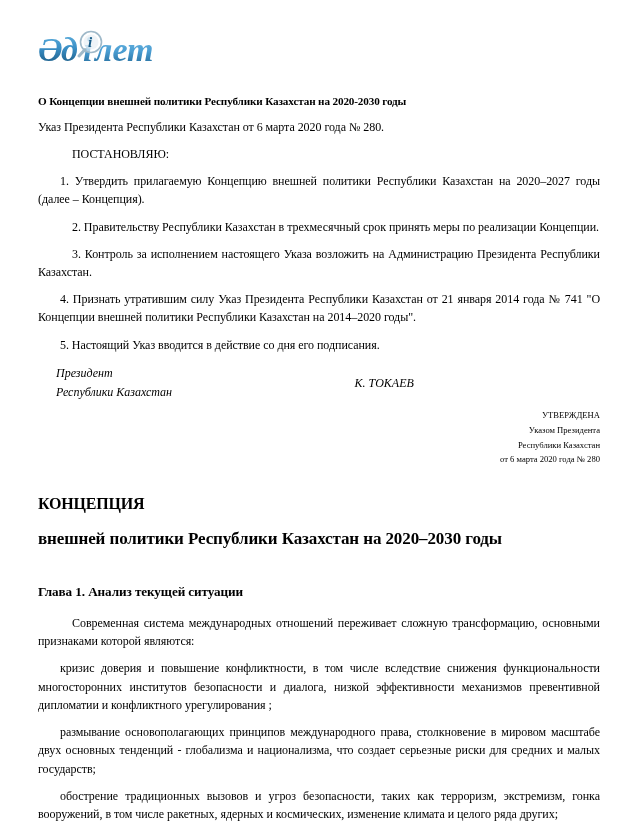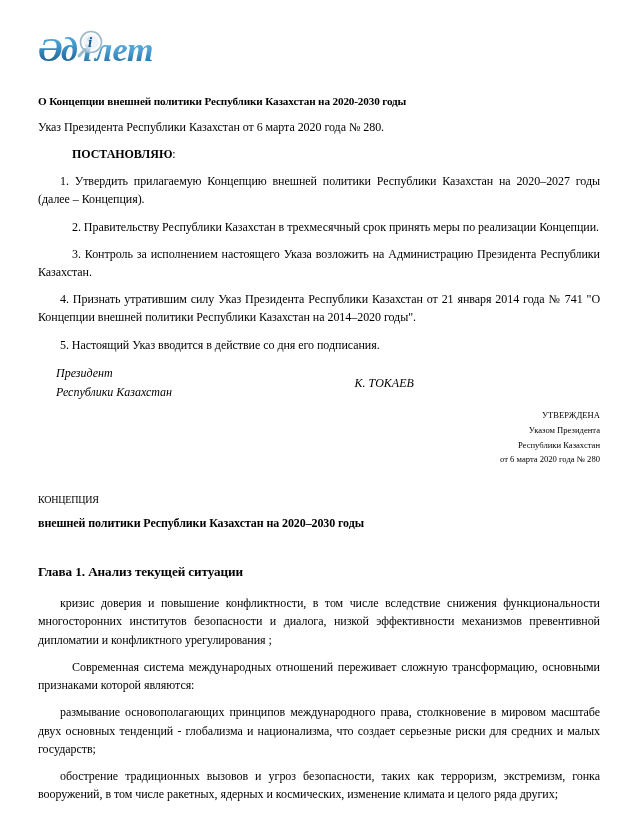--- a/index.html
+++ b/index.html
@@ -47,21 +47,21 @@
     line-height: 1.52;
     margin: 9px 0 0 0;
     text-align: justify;
     text-justify: inter-word;
     letter-spacing: -0.05px;
   }
   p.body-text.no-just { text-align: left; }
   p.indent { text-indent: 22px; }
   p.indent-big { text-indent: 34px; }
 
-  .bold-inline { font-weight: bold; }
+  .bold-inline { font-weight: normal; }
 
   
   .sign-row {
     display: flex;
     margin-top: 10px;
     font-style: italic;
     font-size: 12px;
     line-height: 1.55;
   }
   .sign-left {
@@ -79,29 +79,29 @@
     margin-top: 7px;
     text-align: right;
     font-size: 8.6px;
     line-height: 1.72;
     padding-left: 230px;
   }
   .approved .ln { white-space: nowrap; }
 
   
   .concept-head {
-    font-weight: normal;
-    font-size: 10px;
+    font-weight: bold;
+    font-size: 16px;
     line-height: 1.35;
     margin-top: 26px;
     letter-spacing: -0.2px;
   }
   .concept-sub {
     font-weight: bold;
-    font-size: 12px;
+    font-size: 17px;
     line-height: 1.35;
     margin-top: 4px;
     letter-spacing: -0.1px;
   }
   .chapter-head {
     font-weight: bold;
     font-size: 13.2px;
     line-height: 1.35;
     margin-top: 32px;
     letter-spacing: -0.1px;
@@ -169,19 +169,19 @@
     <div class="ln">Указом Президента</div>
     <div class="ln">Республики Казахстан</div>
     <div class="ln">от 6 марта 2020 года № 280</div>
   </div>
 
   <h2 class="concept-head">КОНЦЕПЦИЯ</h2>
   <h3 class="concept-sub">внешней политики Республики Казахстан на 2020–2030 годы</h3>
   <h3 class="chapter-head">Глава 1. Анализ текущей ситуации</h3>
 
   <div class="section-body">
+    <p class="body-text indent-big">Современная система международных отношений переживает сложную трансформацию, основными признаками которой являются:</p>
     <p class="body-text indent">кризис доверия и повышение конфликтности, в том числе вследствие снижения функциональности многосторонних институтов безопасности и диалога, низкой эффективности механизмов превентивной дипломатии и конфликтного урегулирования ;</p>
-    <p class="body-text indent-big">Современная система международных отношений переживает сложную трансформацию, основными признаками которой являются:</p>
     <p class="body-text indent">размывание основополагающих принципов международного права, столкновение в мировом масштабе двух основных тенденций - глобализма и национализма, что создает серьезные риски для средних и малых государств;</p>
     <p class="body-text indent">обострение традиционных вызовов и угроз безопасности, таких как терроризм, экстремизм, гонка вооружений, в том числе ракетных, ядерных и космических, изменение климата и целого ряда других;</p>
   </div>
 
 </div>
 
 </body></html>

